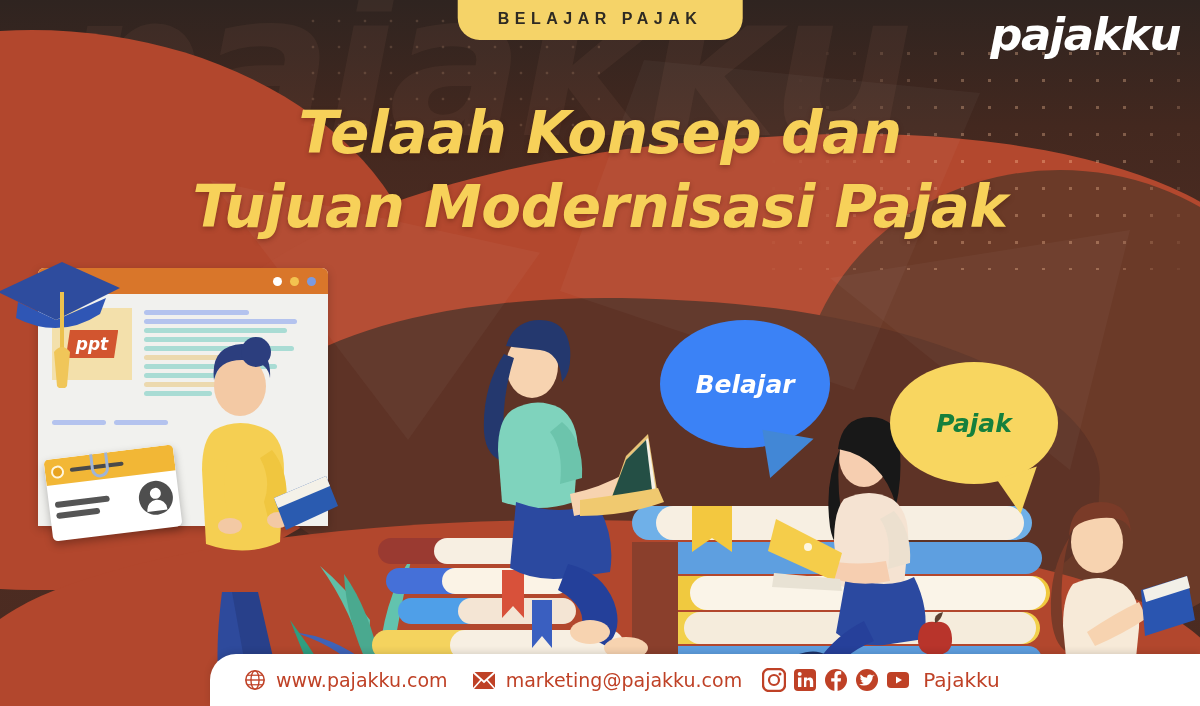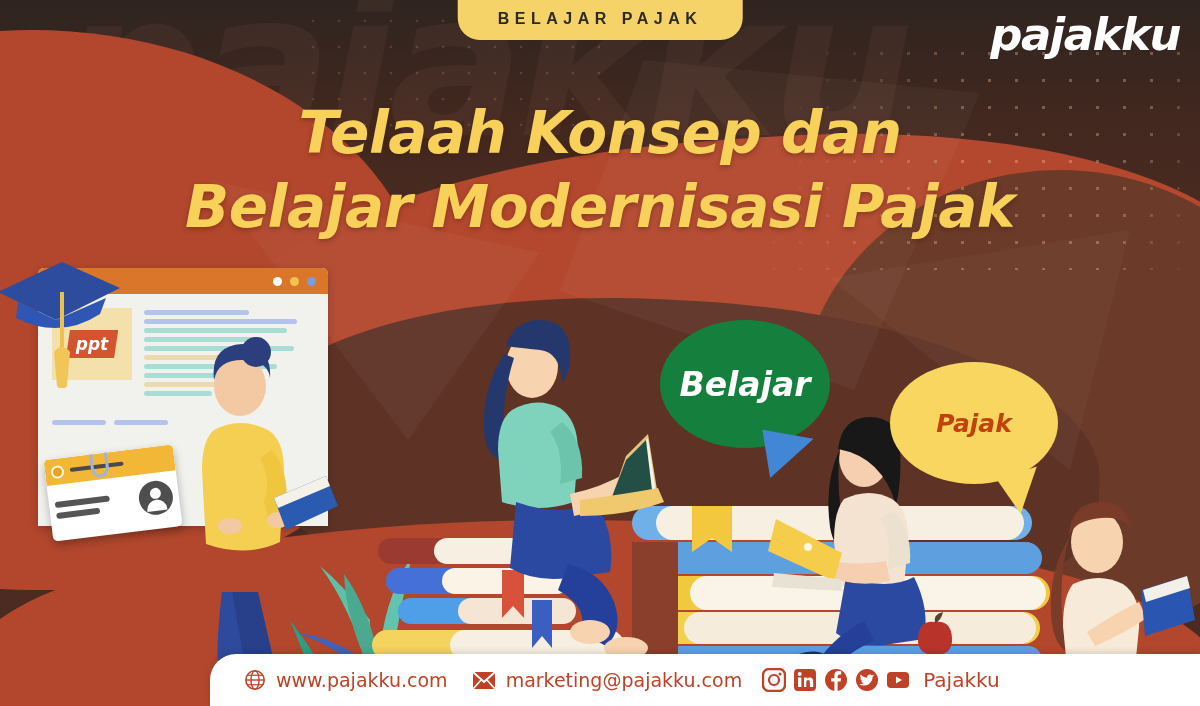--- a/index.html
+++ b/index.html
@@ -138,40 +138,40 @@
   .bubble {
     position: absolute;
     z-index: 12;
     display: flex; align-items: center; justify-content: center;
     font-style: italic; font-weight: bold;
     font-family: "DejaVu Sans", sans-serif;
   }
   .bubble-blue {
     left: 660px; top: 320px;
     width: 170px; height: 128px;
-    background: #15803d;
+    background: #3b82f6;
     border-radius: 50%;
     color: #ffffff;
-    font-size: 33px;
+    font-size: 25px;
   }
   .bubble-blue .tail {
     position: absolute;
     left: 98px; bottom: -32px;
     width: 0; height: 0;
     border-left: 16px solid transparent;
     border-right: 36px solid transparent;
     border-top: 46px solid #4287d6;
     transform: rotate(10deg);
   }
   .bubble-yellow {
     left: 890px; top: 362px;
     width: 168px; height: 122px;
     background: #f8d660;
     border-radius: 50%;
-    color: #c2410c;
+    color: #15803d;
     font-size: 25px;
   }
   .bubble-yellow .tail {
     position: absolute;
     left: 112px; bottom: -28px;
     width: 0; height: 0;
     border-left: 12px solid transparent;
     border-right: 30px solid transparent;
     border-top: 40px solid #f8d660;
     transform: rotate(-18deg);
@@ -304,21 +304,21 @@
   <div class="facet facet-b"></div>
   <div class="facet facet-c"></div>
   <div class="dots2"></div>
   <div class="dots"></div>
 
   <div class="badge">BELAJAR PAJAK</div>
   <div class="logo">pajakku</div>
 
   <div class="title">
     <div class="title-line">Telaah Konsep dan</div>
-    <div class="title-line">Belajar Modernisasi Pajak</div>
+    <div class="title-line">Tujuan Modernisasi Pajak</div>
   </div>
 
   <svg class="ill cap" viewBox="0 0 140 140">
     <polygon points="8,44 72,14 130,40 66,72" fill="#2e4c9e"></polygon>
     <path d="M28,54 L66,72 L116,50 L110,66 Q70,92 26,70 Z" fill="#2f56b5"></path>
     <rect x="70" y="44" width="4" height="62" fill="#ecc14e"></rect>
     <path d="M64,104 q8,-10 16,0 l-3,34 q-5,6 -10,0 Z" fill="#f0c659"></path>
   </svg>
 
   <div class="ill browser">

